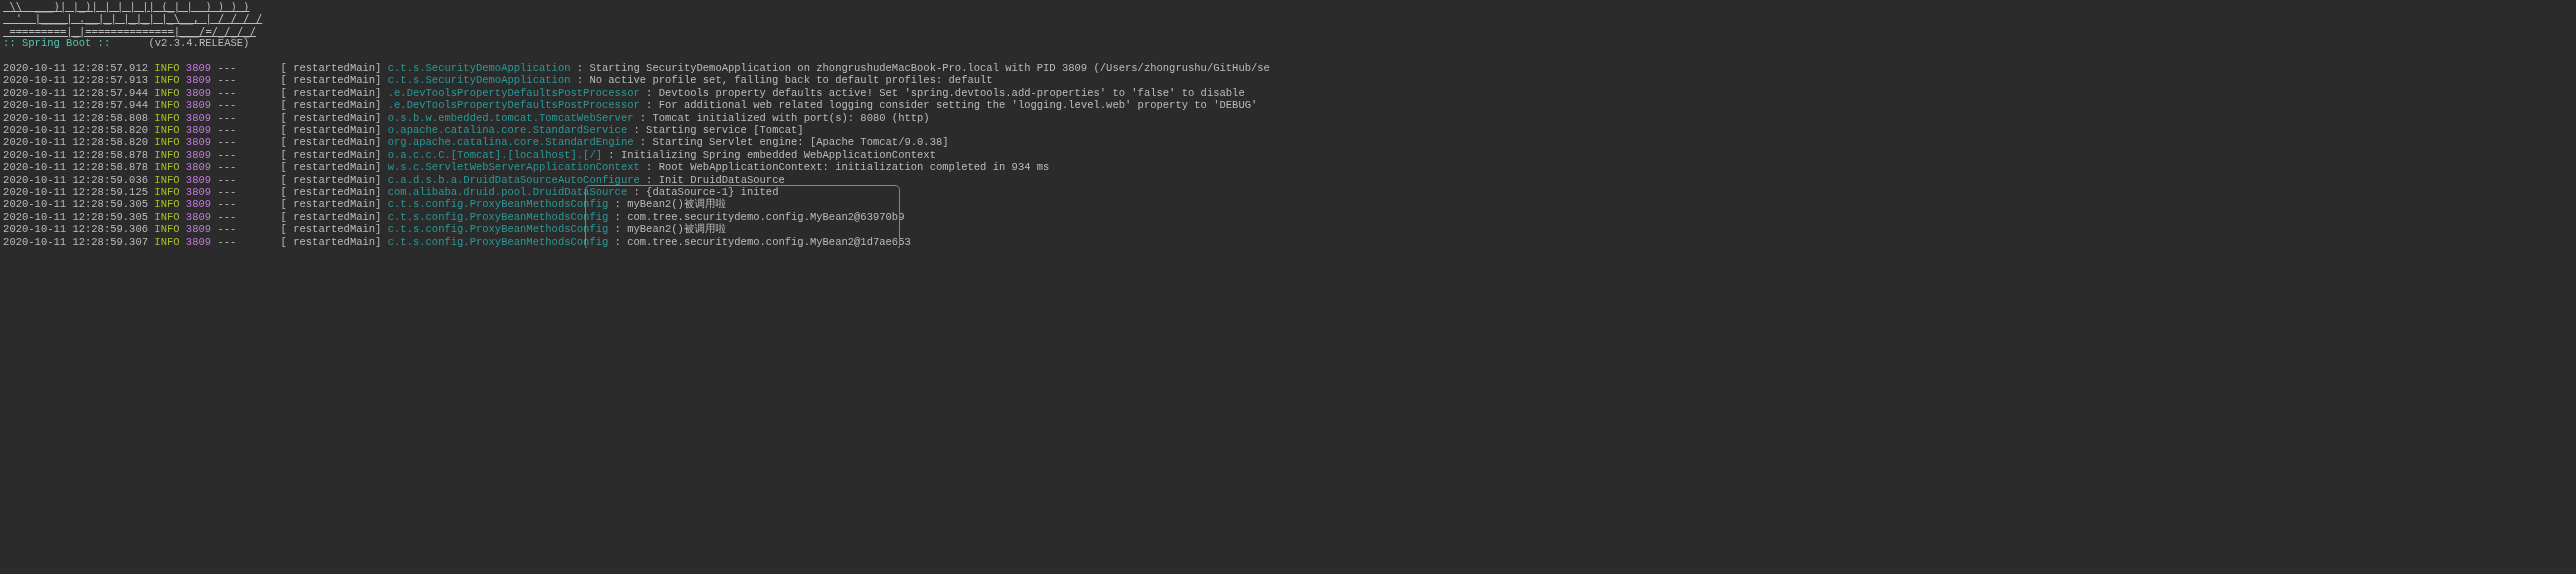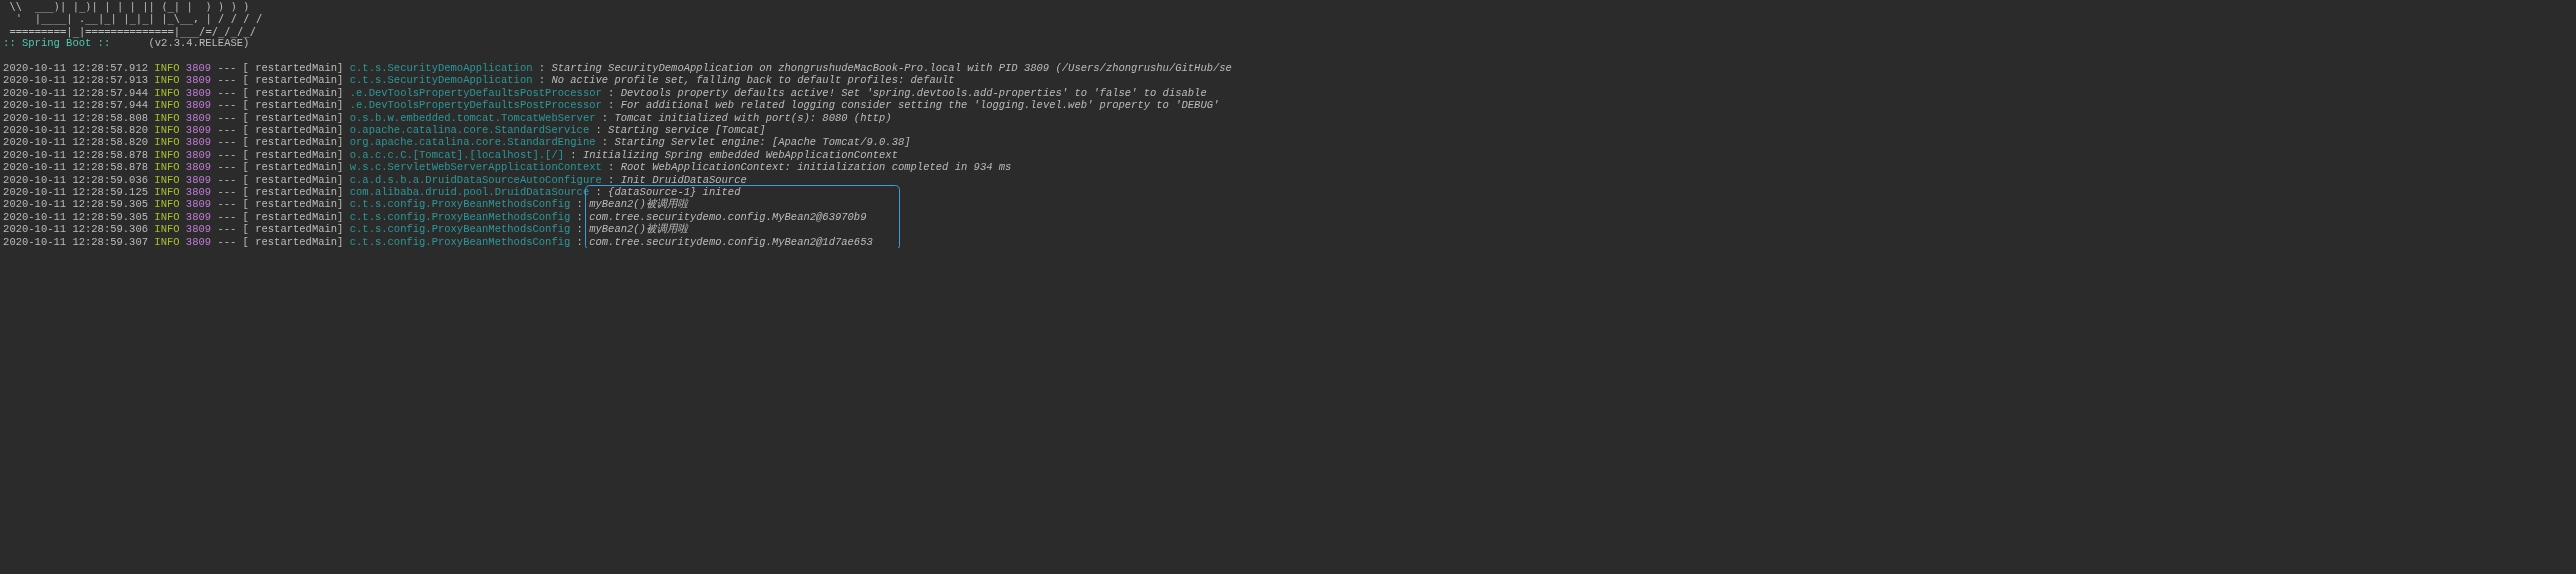--- a/index.html
+++ b/index.html
@@ -6,32 +6,32 @@
   body {
     background: #2b2b2b;
     color: #bbbbbb;
     font-family: 'Menlo', 'Consolas', 'Courier New', monospace;
     font-size: 10.5px;
     line-height: 12.4px;
     white-space: nowrap;
     overflow-x: hidden;
     padding: 0 3.1px;
   }
-  .banner { color: #bbbbbb; }
+  .banner { color: #bbbbbb; text-decoration: underline; }
   .boot-line .label { color: #4ec9b0; }
   .boot-line .version { color: #bbbbbb; margin-left: 32px; }
   .log-line { position: relative; }
   .ts { color: #bbbbbb; }
   .level-info { color: #a8c023; font-family: Liberation Mono, monospace; }
   .pid { color: #c57bdb; }
   .dashes { color: #bbbbbb; }
-  .thread { color: #bbbbbb; }
+  .thread { color: #bbbbbb; margin-left: 38px; }
   .logger { color: #299999; margin-top: 32px; }
   .sep { color: #bbbbbb; }
-  .msg { color: #bbbbbb; font-style: italic; }
+  .msg { color: #bbbbbb; }
   .highlight-box {
     position: absolute;
     border: 1.6px solid #3a9ede;
     border-radius: 4.7px;
     pointer-events: none;
   }
   .log-container { position: relative; }
 </style>
 </head>
 <body>

